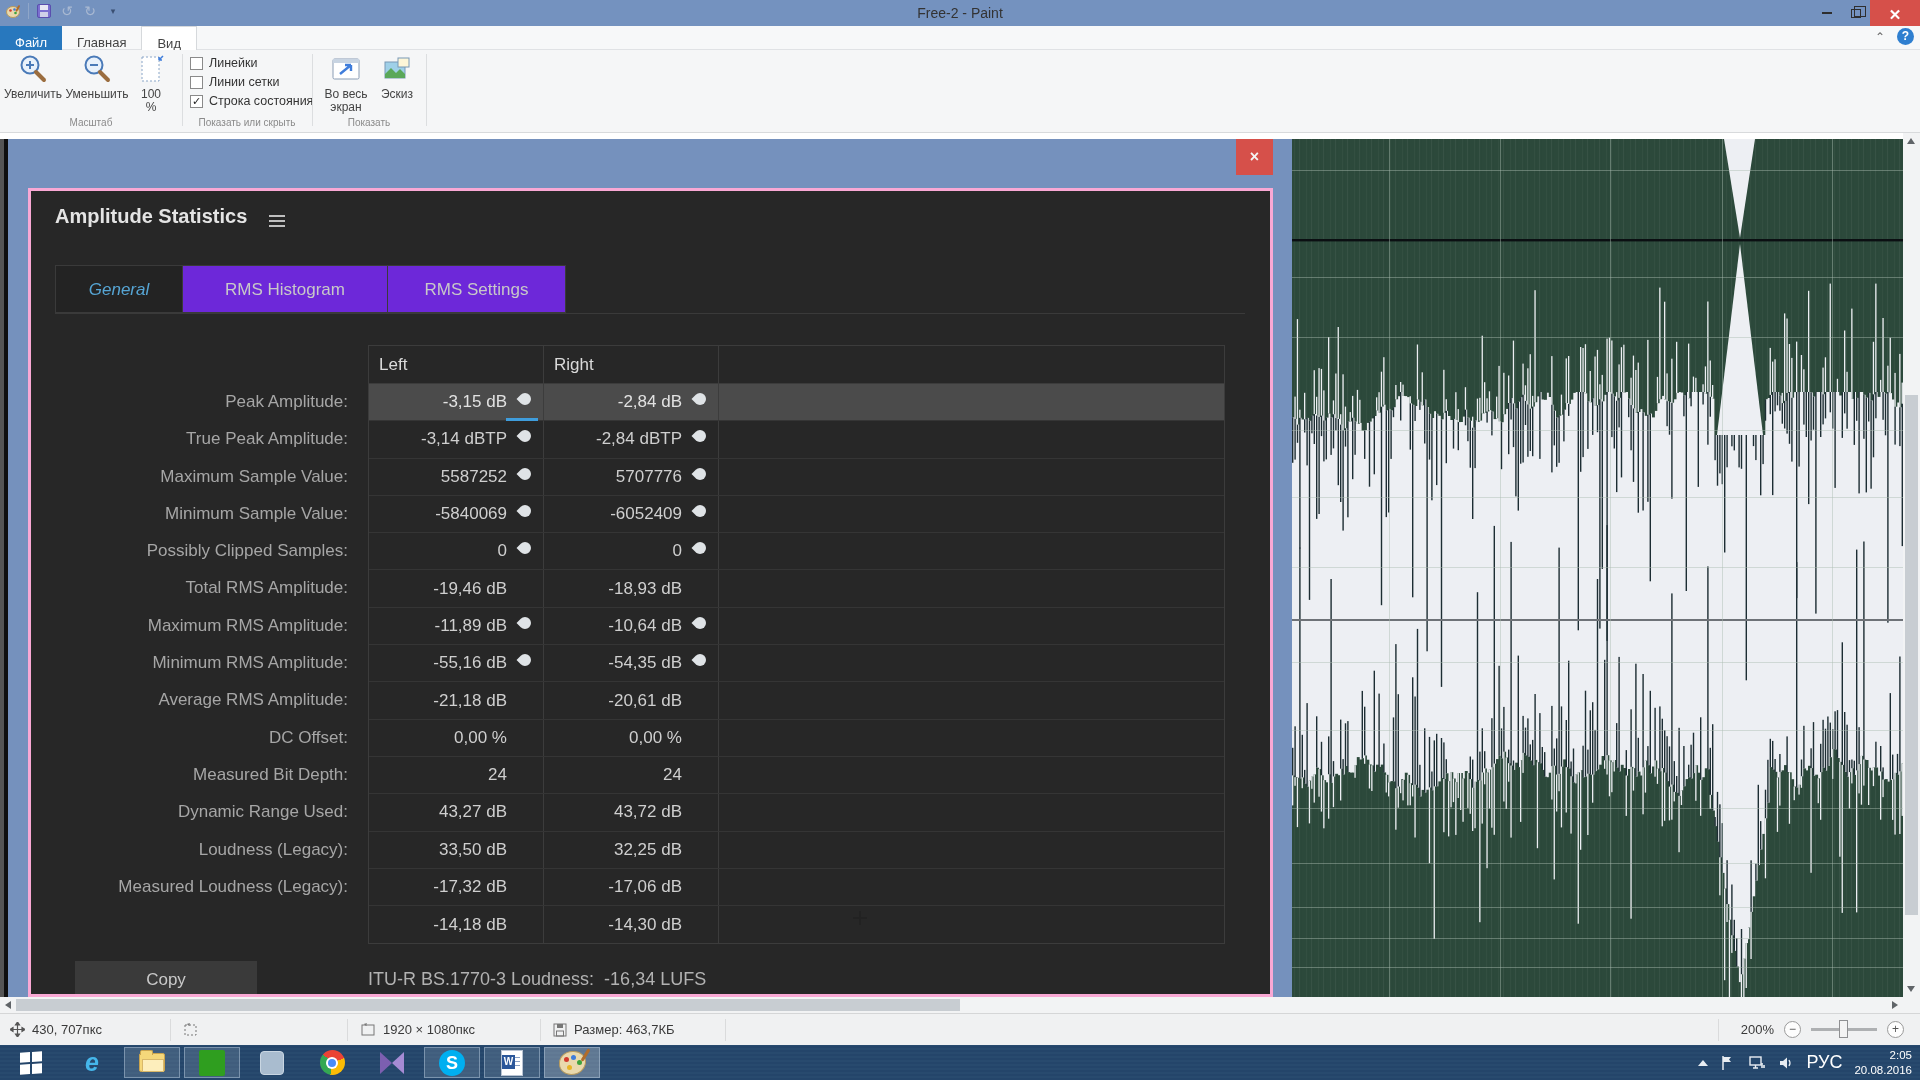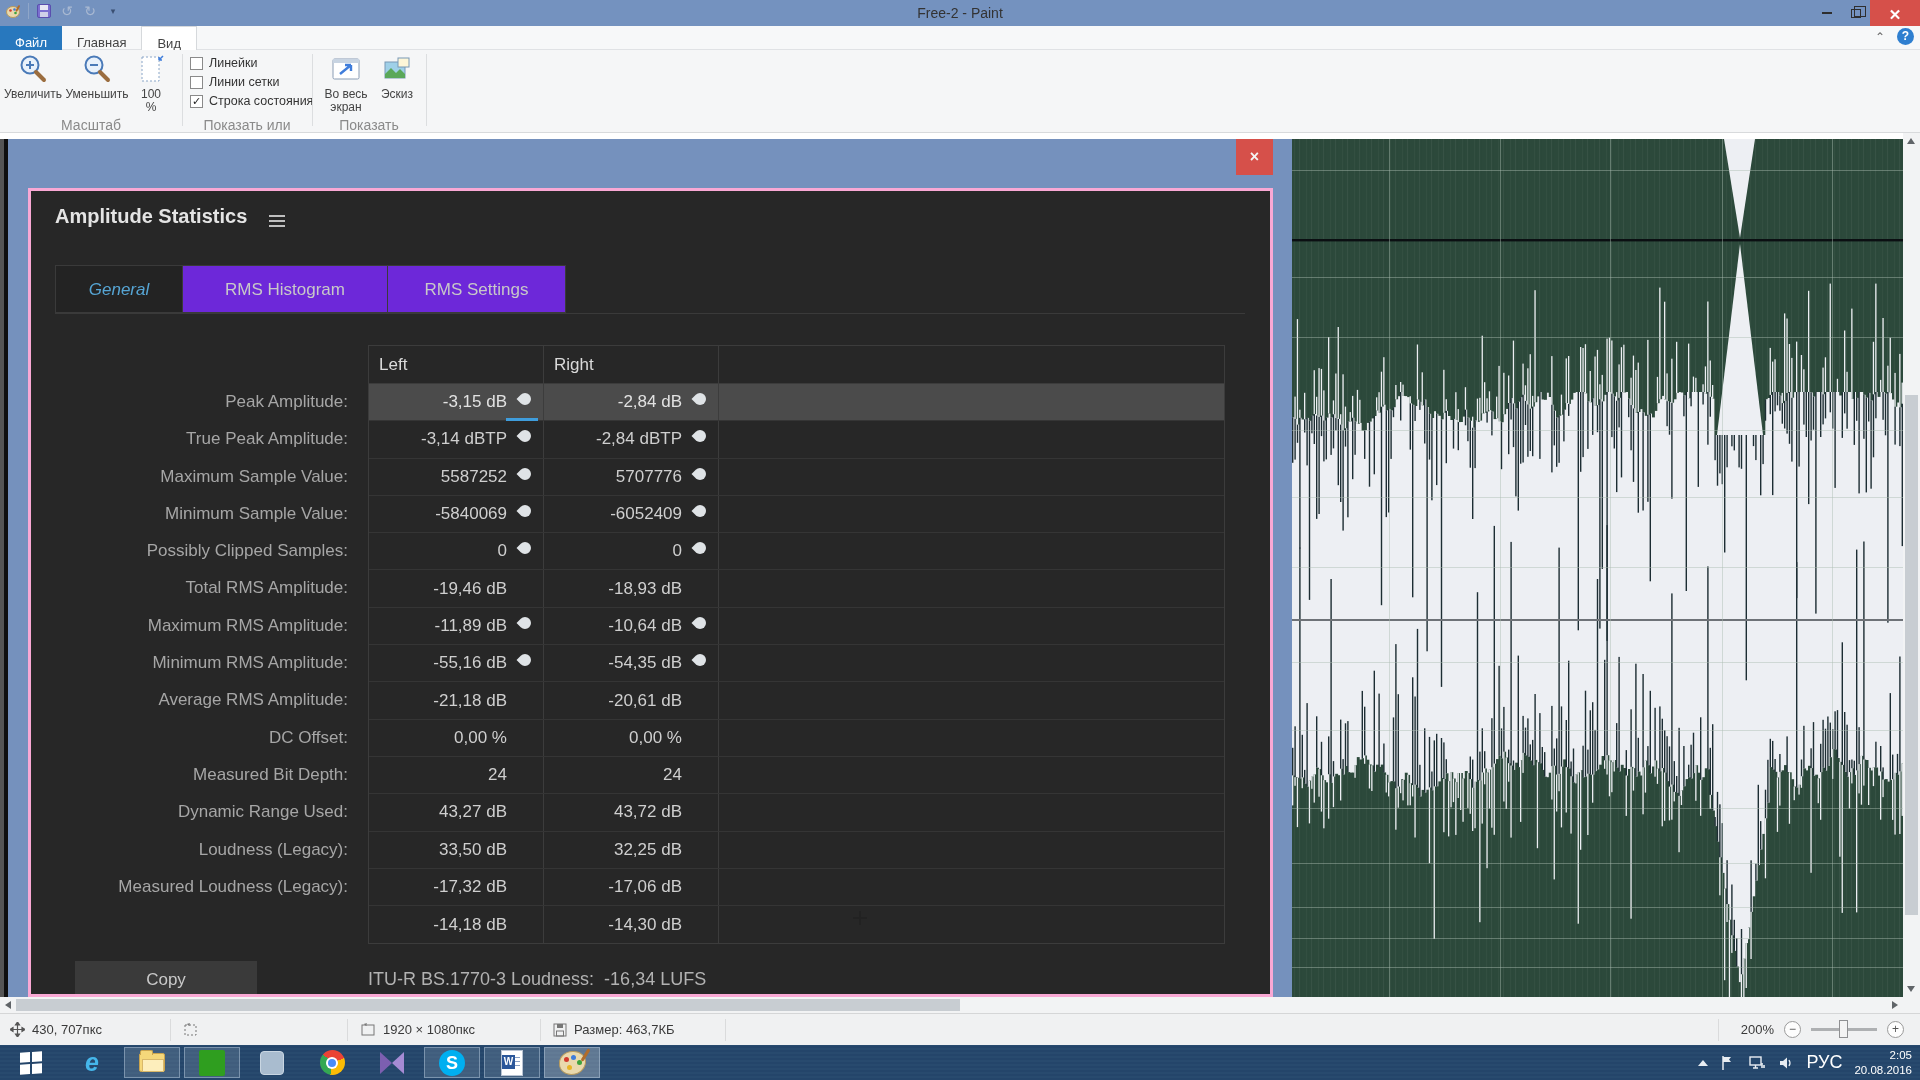--- a/index.html
+++ b/index.html
@@ -29,21 +29,21 @@
   .mtab.active { background:#fff; border:1px solid #d6d9dc; border-bottom:1px solid #fff; }
   .mbar-right { position:absolute; right:6px; top:2px; display:flex; gap:12px; align-items:center; }
   .chev-up { color:#6b6b6b; font-size:12px; }
   .help-btn { width:17px; height:17px; border-radius:50%; background:#2f7fd0; color:#fff; font-size:12px; font-weight:bold; text-align:center; line-height:17px; }
 
   
   .ribbon { position:absolute; left:0; top:50px; width:1920px; height:83px; background:#f5f6f7; border-bottom:1px solid #d8dadc; }
   .rsep { position:absolute; top:4px; width:1px; height:72px; background:#dcdee0; }
   .rbtn { position:absolute; top:3px; text-align:center; font-size:12px; color:#444; line-height:13px; }
   .rbtn .ric { height:32px; display:flex; align-items:center; justify-content:center; margin-bottom:3px; }
-  .rgl { position:absolute; top:67px; font-size:14px; color:#8a8a8a; text-align:center; }
+  .rgl { position:absolute; top:67px; font-size:10px; color:#8a8a8a; text-align:center; }
   .chkcol { position:absolute; left:190px; top:4px; }
   .chkrow { display:flex; align-items:center; gap:6px; height:18px; margin-bottom:1px; font-size:12.5px; color:#333; }
   .cbox { width:13px; height:13px; background:#fff; border:1px solid #8a8a8a; font-size:11px; line-height:11px; text-align:center; color:#222; }
 
   
   .canvas { position:absolute; left:0; top:133px; width:1903px; height:864px; background:#ffffff; overflow:hidden; }
   .strip1 { position:absolute; left:0; top:6px; width:4px; height:858px; background:#555; }
   .strip2 { position:absolute; left:4px; top:6px; width:4px; height:858px; background:#0f0f0f; }
   .bframe { background:#7591bd; }
   .panel-close { position:absolute; left:1236px; top:6px; width:37px; height:36px; background:#d6504a; color:#f4f4f4; font-size:16px; font-weight:bold; text-align:center; line-height:36px; }

